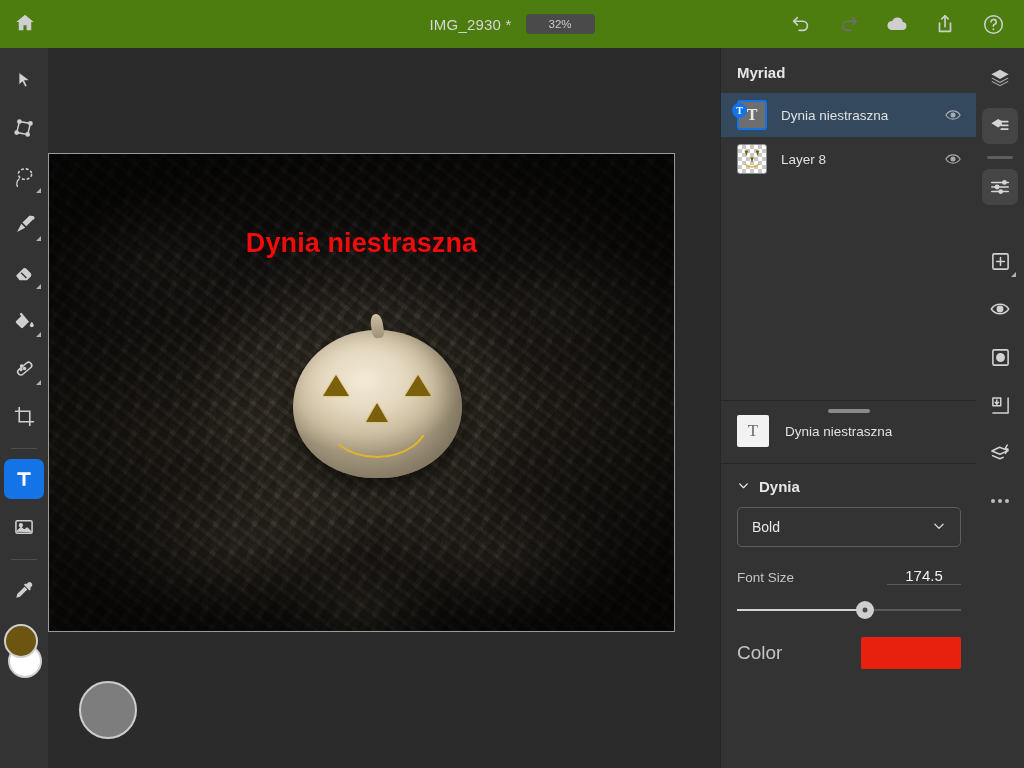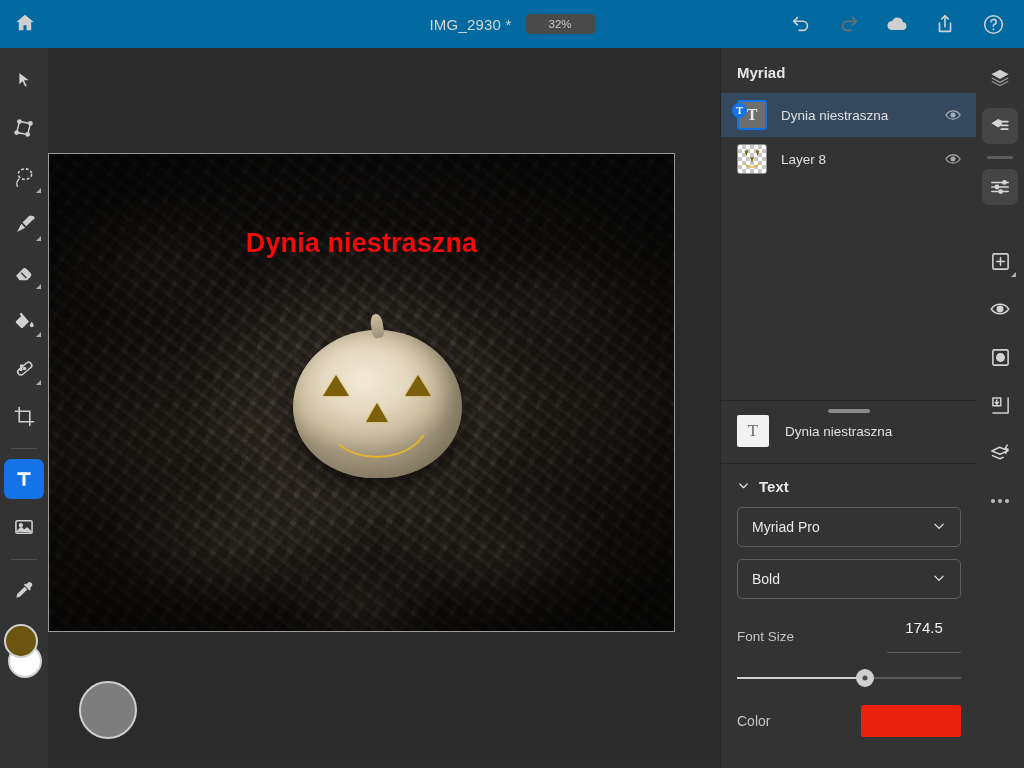--- a/index.html
+++ b/index.html
@@ -8,21 +8,21 @@
     background: #2b2b2b;
     font-family: "Liberation Sans", sans-serif;
     overflow: hidden;
     -webkit-font-smoothing: antialiased;
   }
   .app { position: relative; width: 1024px; height: 768px; background: #2b2b2b; }
 
   
   .topbar {
     position: absolute; left: 0; top: 0; width: 1024px; height: 48px;
-    background: #0369a1;
+    background: #4d7c0f;
     display: flex; align-items: center;
   }
   .topbar-home { position: absolute; left: 10px; top: 8px; width: 30px; height: 30px;
     display: flex; align-items: center; justify-content: center; }
   .topbar-center { position: absolute; left: 0; top: 0; width: 1024px; height: 48px;
     display: flex; align-items: center; justify-content: center; gap: 14px; }
   .doc-title { color: #d6d6d6; font-size: 15px; letter-spacing: .2px; }
   .zoom-badge {
     background: #4a4a4a; color: #c9c9c9; font-size: 11.5px;
     border-radius: 4px; padding: 4px 23px; min-width: 44px; text-align: center;
@@ -201,39 +201,39 @@
   .section-head {
     display: flex; align-items: center; gap: 9px;
     color: #e6e6e6; font-size: 15px; font-weight: bold;
     padding: 14px 16px 12px 16px;
   }
   .select-box {
     margin: 0 16px 12px 16px; height: 40px; border: 1px solid #5e5e5e; border-radius: 5px;
     display: flex; align-items: center; justify-content: space-between;
     padding: 0 14px; color: #e8e8e8; font-size: 14px;
   }
-  .row-label { display: flex; align-items: center; justify-content: space-between;
+  .row-label { display: flex; align-items: flex-end; justify-content: space-between;
     padding: 8px 16px 0 16px; }
   .row-label .lbl { color: #c4c4c4; font-size: 13.5px; }
   .num-field { width: 74px; text-align: center; color: #f0f0f0; font-size: 15px;
-    border-bottom: 1px solid #5a5a5a; padding-bottom: 16px; }
+    border-bottom: 1px solid #5a5a5a; padding-bottom: 0; }
   .slider { position: relative; margin: 16px 16px 0 16px; height: 18px; }
   .slider .track { position: absolute; left: 0; right: 0; top: 8px; height: 2px; background: #5a5a5a; }
   .slider .fill { position: absolute; left: 0; width: 57%; top: 8px; height: 2px; background: #d2d2d2; }
   .slider .knob {
     position: absolute; left: 57%; top: 0; transform: translateX(-50%);
     width: 18px; height: 18px; border-radius: 50%; background: #cfcfcf;
   }
   .slider .knob::after {
     content: ''; position: absolute; left: 50%; top: 50%; transform: translate(-50%,-50%);
     width: 5px; height: 5px; border-radius: 50%; background: #4a4a4a;
   }
   .color-row { display: flex; align-items: center; justify-content: space-between;
     padding: 18px 16px 0 16px; }
-  .color-row .lbl { color: #c4c4c4; font-size: 14px; }
+  .color-row .lbl { color: #c4c4c4; font-size: 19px; }
   .color-chip { width: 100px; height: 32px; border-radius: 2px; }
 
   
   .rail {
     position: absolute; left: 976px; top: 48px; width: 48px; height: 720px;
     background: #333333;
     display: flex; flex-direction: column; align-items: center; padding-top: 12px;
   }
   .rail-btn {
     position: relative;
@@ -475,31 +475,23 @@
       </div>
 
       <div class="panel-divider"></div>
 
       <div class="section-head">
         <span>
           <svg width="13" height="13" viewBox="0 0 24 24" fill="none" stroke="#e6e6e6" stroke-width="2.4" stroke-linecap="round" stroke-linejoin="round">
             <polyline points="5,9 12,16 19,9"></polyline>
           </svg>
         </span>
-        <span>Text</span>
-      </div>
-
-      <div class="select-box">
-        <span>Myriad Pro</span>
-        <span>
-          <svg width="14" height="14" viewBox="0 0 24 24" fill="none" stroke="#d8d8d8" stroke-width="2.2" stroke-linecap="round" stroke-linejoin="round">
-            <polyline points="5,9 12,16 19,9"></polyline>
-          </svg>
-        </span>
-      </div>
+        <span>Dynia</span>
+      </div>
+
 
       <div class="select-box">
         <span>Bold</span>
         <span>
           <svg width="14" height="14" viewBox="0 0 24 24" fill="none" stroke="#d8d8d8" stroke-width="2.2" stroke-linecap="round" stroke-linejoin="round">
             <polyline points="5,9 12,16 19,9"></polyline>
           </svg>
         </span>
       </div>
 

